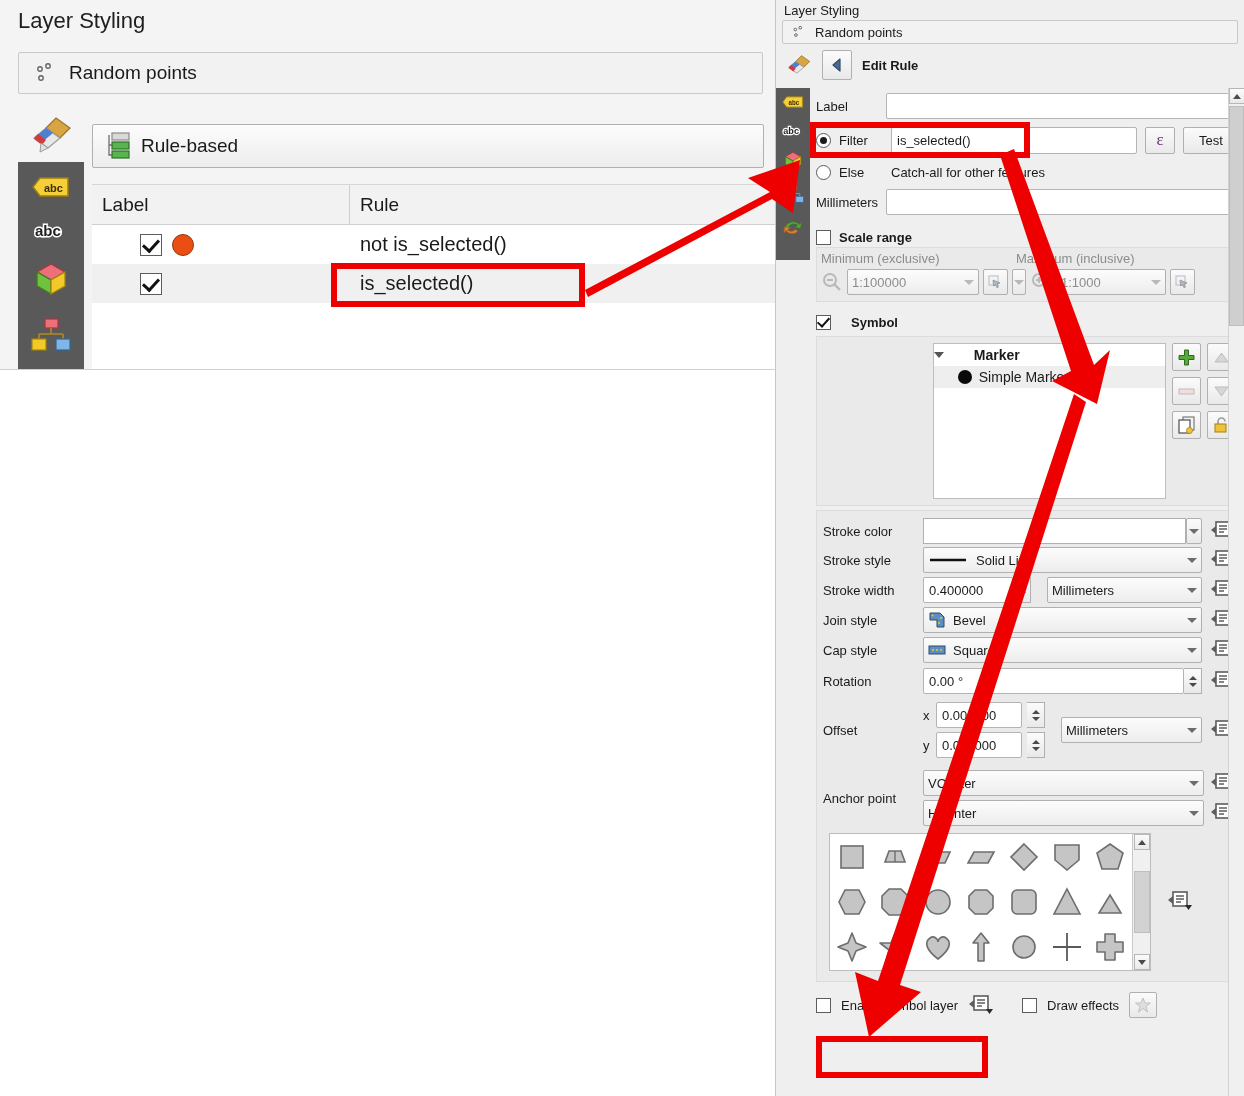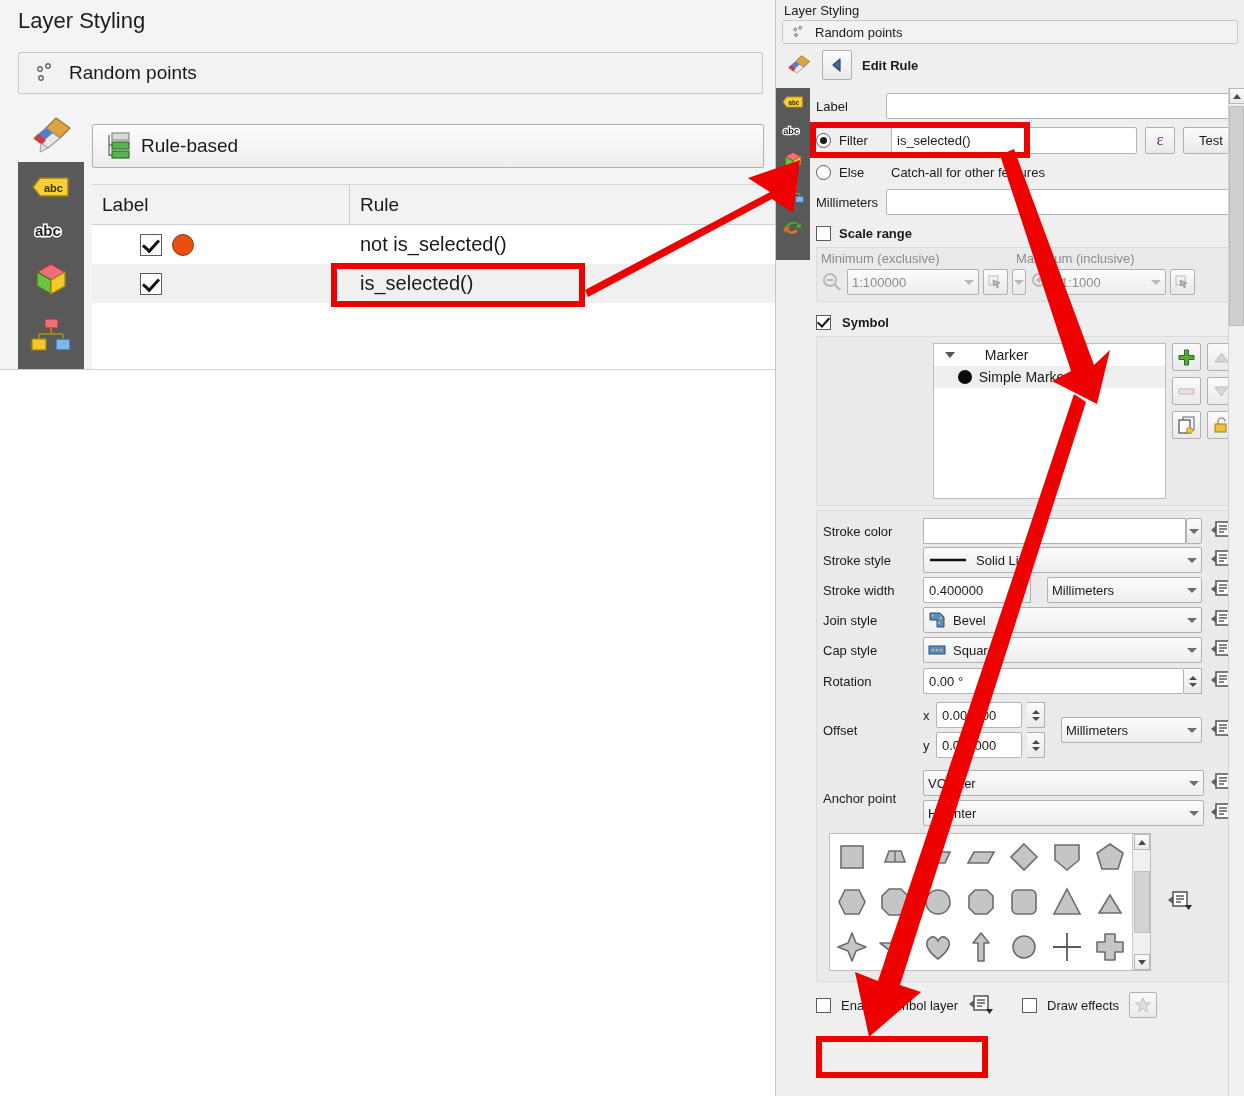--- a/index.html
+++ b/index.html
@@ -98,22 +98,22 @@
             padding-top:6px; gap:9px;}
   #rp-body{ position:absolute; left:34px; top:88px; width:435px; bottom:0; }
 
   .frow{ display:flex; align-items:center; gap:8px; padding:0 6px; }
   .flabel{ width:62px; flex:none; font-size:13px; }
 
   .grp{ background:#eaeaea; border:1px solid #dcdcdc; }
 
   
   #symtree{ background:#fff; border:1px solid #bdbdbd; }
-  #symtree .r1{ display:flex; align-items:center; gap:8px; height:22px; padding-left:11px;
-                font-weight:normal; font-size:14px; }
+  #symtree .r1{ display:flex; align-items:center; gap:8px; height:22px; padding-left:0;
+                font-weight:bold; font-size:14px; }
   #symtree .r2{ display:flex; align-items:center; gap:7px; height:22px; padding-left:24px;
                 background:#eeeeee; font-size:14px; }
   .tri-dn{width:0;height:0;border-left:5px solid transparent;border-right:5px solid transparent;border-top:6px solid #555;}
   .blackdot{width:14px;height:14px;border-radius:50%;background:#0a0a0a;}
 
   
   #shapegrid{ background:#fff; border:1px solid #bdbdbd; display:flex; }
   #shapecells{ flex:1; display:grid; grid-template-columns:repeat(7,1fr); grid-template-rows:repeat(3,1fr); }
   #shapecells > div{ display:flex; align-items:center; justify-content:center; }
   #shapesb{ width:18px; background:#f0f0f0; border-left:1px solid #c8c8c8;
@@ -314,21 +314,21 @@
       <span class="lbl">Catch-all for other features</span>
     </div>
 
     <div class="frow" style="height:26px;margin-top:4px;">
       <span class="flabel lbl">Millimeters</span>
       <div class="field" style="flex:1;">
         <span></span>
       </div>
     </div>
 
-    <div class="frow" style="height:24px;margin-top:6px;">
+    <div class="frow" style="height:24px;margin-top:6px;align-items:flex-end;">
       <span class="cbx"></span>
       <span style="font-weight:bold;">Scale range</span>
     </div>
 
     <div class="grp" style="margin:2px 2px 0 6px;padding:3px 4px 6px 4px;">
       <div style="display:flex;">
         <div style="width:195px;" class="lbl dim">Minimum (exclusive)</div>
         <div class="lbl dim">Maximum (inclusive)</div>
       </div>
       <div style="display:flex;align-items:center;gap:4px;margin-top:3px;">
@@ -361,21 +361,21 @@
         </div>
         <div class="btn" style="width:25px;height:26px;">
           <svg width="15" height="15" viewBox="0 0 15 15">
             <rect x="1" y="1" width="9" height="9" fill="none" stroke="#c3c3c3" stroke-width="1.2"></rect>
             <path d="M5 5 L12 8 L9 9 L10.5 12 L9 12.8 L7.6 9.8 L5.6 11 Z" fill="#b0b8c2" stroke="#8e96a0" stroke-width="0.8"></path>
           </svg>
         </div>
       </div>
     </div>
 
-    <div class="frow" style="height:24px;margin-top:8px;gap:11px;">
+    <div class="frow" style="height:24px;margin-top:8px;gap:20px;">
       <span class="cbx checked"></span>
       <span style="font-weight:bold;">Symbol</span>
     </div>
 
     <div class="grp" style="margin:2px 2px 0 6px;padding:6px;">
       <div style="display:flex;gap:6px;">
         <div style="width:105px;"></div>
         <div id="symtree" style="width:236px;height:156px;">
           <div class="r1">
             <span class="tri-dn"></span>

